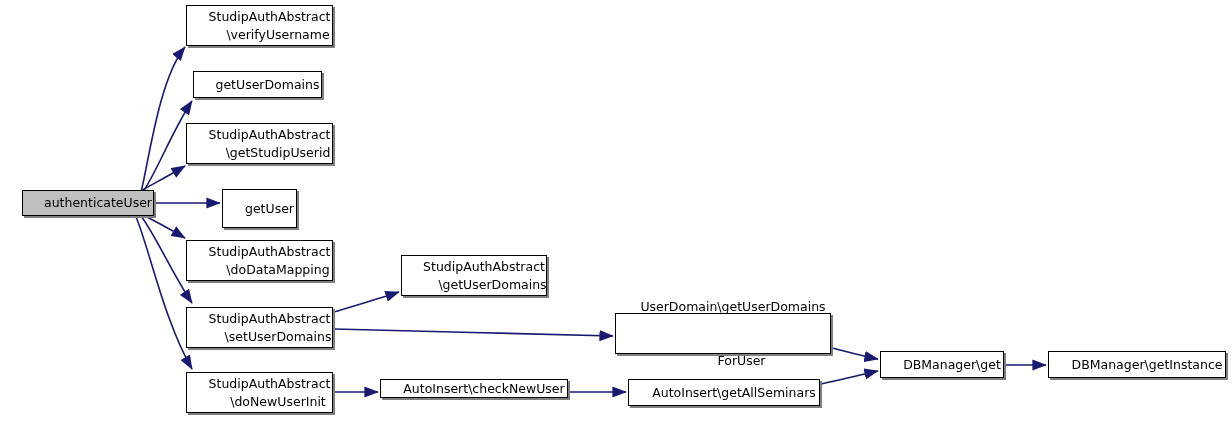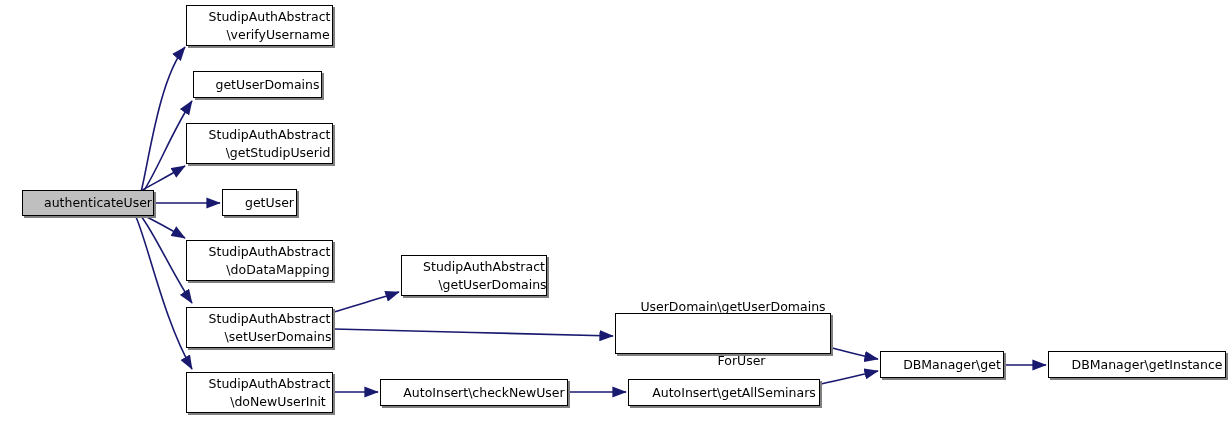--- a/index.html
+++ b/index.html
@@ -104,21 +104,21 @@
 
   <div class="node" style="left:193px; top:71px; width:129px; height:27px;">
     <span>getUserDomains</span>
   </div>
 
   <div class="node" style="left:186px; top:123px; width:147px; height:41px;">
     <span>StudipAuthAbstract</span>
     <span class="line2">\getStudipUserid</span>
   </div>
 
-  <div class="node" style="left:222px; top:189px; width:75px; height:27px;">
+  <div class="node" style="left:222px; top:189px; width:75px; height:39px;">
     <span>getUser</span>
   </div>
 
   <div class="node" style="left:186px; top:240px; width:147px; height:41px;">
     <span>StudipAuthAbstract</span>
     <span class="line2">\doDataMapping</span>
   </div>
 
   <div class="node" style="left:186px; top:307px; width:147px; height:41px;">
     <span>StudipAuthAbstract</span>
@@ -133,21 +133,21 @@
   <div class="node" style="left:401px; top:255px; width:146px; height:41px;">
     <span>StudipAuthAbstract</span>
     <span class="line2">\getUserDomains</span>
   </div>
 
   <div class="node" style="left:615px; top:313px; width:216px; height:41px;gap:36px;">
     <span>UserDomain\getUserDomains</span>
     <span class="line2">ForUser</span>
   </div>
 
-  <div class="node" style="left:380px; top:379px; width:188px; height:27px;">
+  <div class="node" style="left:380px; top:379px; width:188px; height:19px;">
     <span>AutoInsert\checkNewUser</span>
   </div>
 
   <div class="node" style="left:628px; top:379px; width:192px; height:27px;">
     <span>AutoInsert\getAllSeminars</span>
   </div>
 
   <div class="node" style="left:880px; top:351px; width:124px; height:27px;">
     <span>DBManager\get</span>
   </div>

